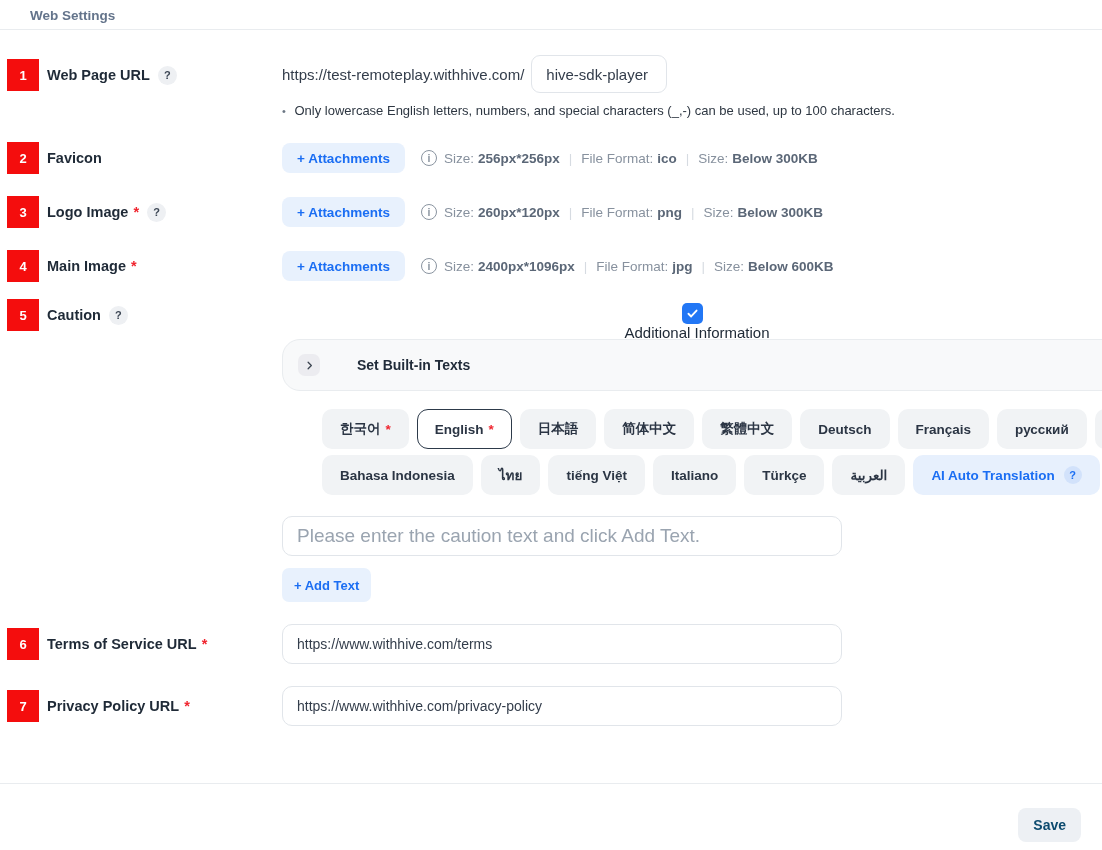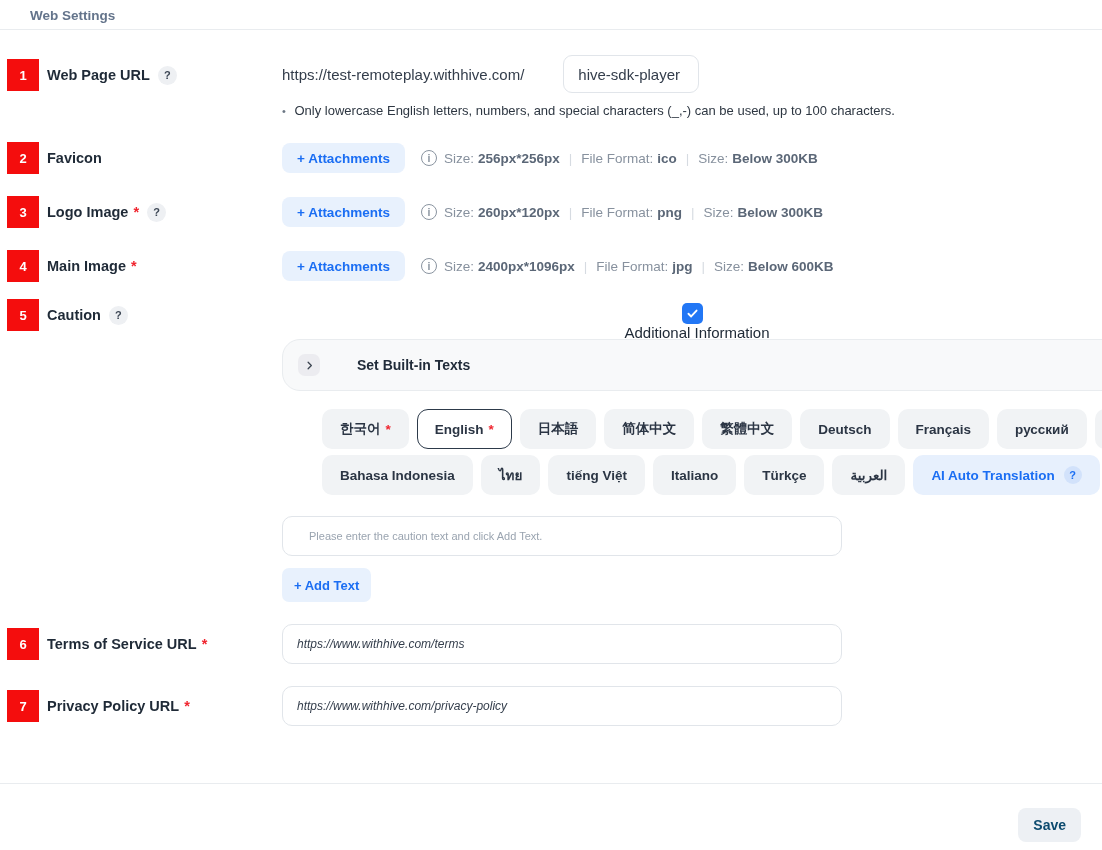--- a/index.html
+++ b/index.html
@@ -19,21 +19,21 @@
 
   .num-badge { width:32px; height:32px; margin-left:7px; background:#f40d0d; color:#fff;
     font-size:13px; font-weight:700; display:flex; align-items:center; justify-content:center; flex:none; }
   .field-label { margin-left:8px; font-size:14.5px; font-weight:700; color:#1f2a37; white-space:nowrap;
     display:inline-flex; align-items:center; }
   .star { color:#f0252f; font-weight:700; margin-left:5px; }
   .help-badge { width:19px; height:19px; margin-left:8px; border-radius:50%; background:#eef0f3;
     color:#3c4654; font-size:11px; font-weight:700; display:inline-flex; align-items:center; justify-content:center; }
 
   
-  .url-line { display:flex; align-items:center;gap:32px; }
+  .url-line { display:flex; align-items:center; }
   .url-prefix { font-size:15px; color:#333d4b; }
   .url-slug { margin-left:7px; width:136px; height:38px; border:1px solid #e1e5ea; border-radius:9px;
     padding:0 14px; font-size:15px; color:#333d4b; font-family:"Liberation Sans",sans-serif; outline:none; }
   .helper-line { margin-top:10px; font-size:13px; color:#2e3742; }
   .helper-bullet { color:#6b7684; font-size:11px; margin-right:5px; }
   .row-gap-1 { margin-bottom:25px; }
 
   
   .attach-line { display:flex; align-items:center; }
   .attach-btn { height:30px; padding:0 15px; background:#e8f1fd; color:#1b6ef3; font-weight:700;
@@ -65,29 +65,29 @@
   .lang-row-2 { margin-top:6px; }
   .chip { height:40px; padding:0 17px; background:#f1f3f5; border-radius:10px; display:inline-flex;
     align-items:center; font-size:13.5px; font-weight:700; color:#2b3544; white-space:nowrap;
     border:1.6px solid transparent; cursor:pointer; }
   .chip.selected { background:#fff; border-color:#2d3a4a; border-radius:11px; }
   .chip.ai { background:#e7f0fd; color:#1b6ef3; }
   .q-chip { width:18px; height:18px; margin-left:9px; border-radius:50%; background:#d2e2fb; color:#1b6ef3;
     font-size:11px; font-weight:700; display:inline-flex; align-items:center; justify-content:center; }
 
   .caution-input { margin-top:21px; width:560px; height:40px; border:1px solid #e1e5ea; border-radius:10px;
-    padding:0 26px; font-size:11px; color:#333d4b; font-family:"Liberation Sans",sans-serif; outline:none; display:block; }
+    padding:0 14px; font-size:19px; color:#333d4b; font-family:"Liberation Sans",sans-serif; outline:none; display:block; }
   .caution-input::placeholder { color:#9aa4b0; }
   .add-text-btn { margin-top:12px; height:26px; padding:17px 12px; background:#e8f1fd; color:#1b6ef3;
     font-weight:700; font-size:13px; border:none; border-radius:7px; font-family:"Liberation Sans",sans-serif;
     cursor:pointer; display:inline-flex; align-items:center; }
 
   
   .url-input { width:560px; height:40px; border:1px solid #e1e5ea; border-radius:10px; padding:0 14px;
-    font-size:12px; color:#333d4b; font-family:"Liberation Sans",sans-serif; outline:none; display:block;font-style:italic; }
+    font-size:14px; color:#333d4b; font-family:"Liberation Sans",sans-serif; outline:none; display:block; }
 
   
   .footer-divider { border-top:1px solid #e9ecef; margin-top:57px; }
   .footer { display:flex; justify-content:flex-end; padding:24px 21px 0 0; }
   .save-btn { min-width:59px; height:34px; padding:0 15px; background:#edf0f4; color:#0c4a6e; font-weight:700;
     font-size:14px; border:none; border-radius:8px; font-family:"Liberation Sans",sans-serif; cursor:pointer; }
 </style>
 </head>
 <body>
 

